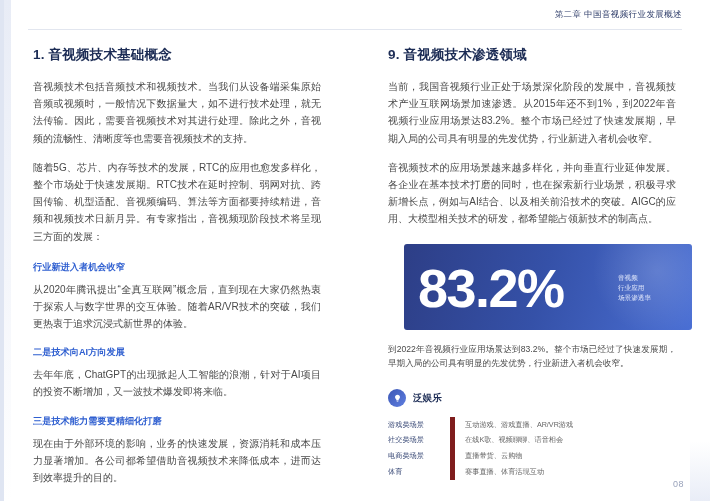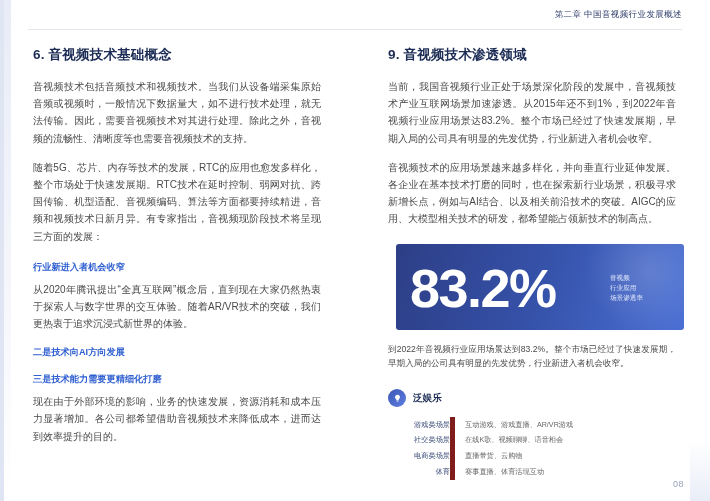--- a/index.html
+++ b/index.html
@@ -81,21 +81,21 @@
     margin: 14px 0 7px 0;
     font-size: 9.2px;
     font-weight: bold;
     color: #2f5fd0;
   }
   h3.sub:first-of-type { margin-top: 16px; }
 
   
   .stat-card {
     position: relative;
-    margin: 16px 0 12px 8px;
+    margin: 16px 0 12px 16px;
     width: 288px;
     height: 86px;
     background: linear-gradient(105deg, #2d3e86 0%, #3551a8 48%, #4a6fd4 100%);
     border-radius: 3px;
     overflow: hidden;
   }
   .stat-card .glow {
     position: absolute;
     right: -30px; top: -38px;
     width: 130px; height: 130px;
@@ -157,21 +157,20 @@
     color: #555;
   }
   table.cat-table td {
     padding: 2.6px 0;
     vertical-align: top;
     line-height: 1.45;
   }
   table.cat-table td.k {
     width: 62px;
     color: #3a4a77;
-    text-align: right;
   }
   table.cat-table td.v {
     color: #666;
     padding-left: 10px;
     border-left: 5px solid #7f1d1d;
   }
 
   
   .page-no {
     position: absolute;
@@ -195,28 +194,29 @@
   <div class="left-bar">
     <div class="left-bar-inner"></div>
   </div>
 
   <div class="header">
     <div class="header-text">第二章  中国音视频行业发展概述</div>
     <div class="header-rule"></div>
   </div>
 
   <div class="col col-left">
-    <h2 class="section-title">6. 音视频技术基础概念</h2>
+    <h2 class="section-title">1. 音视频技术基础概念</h2>
     <p class="body">音视频技术包括音频技术和视频技术。当我们从设备端采集原始音频或视频时，一般情况下数据量大，如不进行技术处理，就无法传输。因此，需要音视频技术对其进行处理。除此之外，音视频的流畅性、清晰度等也需要音视频技术的支持。</p>
     <p class="body">随着5G、芯片、内存等技术的发展，RTC的应用也愈发多样化，整个市场处于快速发展期。RTC技术在延时控制、弱网对抗、跨国传输、机型适配、音视频编码、算法等方面都要持续精进，音频和视频技术日新月异。有专家指出，音视频现阶段技术将呈现三方面的发展：</p>
 
     <h3 class="sub">行业新进入者机会收窄</h3>
     <p class="body">从2020年腾讯提出“全真互联网”概念后，直到现在大家仍然热衷于探索人与数字世界的交互体验。随着AR/VR技术的突破，我们更热衷于追求沉浸式新世界的体验。</p>
 
     <h3 class="sub">二是技术向AI方向发展</h3>
+    <p class="body">去年年底，ChatGPT的出现掀起人工智能的浪潮，针对于AI项目的投资不断增加，又一波技术爆发即将来临。</p>
 
     <h3 class="sub">三是技术能力需要更精细化打磨</h3>
     <p class="body">现在由于外部环境的影响，业务的快速发展，资源消耗和成本压力显著增加。各公司都希望借助音视频技术来降低成本，进而达到效率提升的目的。</p>
   </div>
 
   <div class="col col-right">
     <h2 class="section-title">9. 音视频技术渗透领域</h2>
     <p class="body">当前，我国音视频行业正处于场景深化阶段的发展中，音视频技术产业互联网场景加速渗透。从2015年还不到1%，到2022年音视频行业应用场景达83.2%。整个市场已经过了快速发展期，早期入局的公司具有明显的先发优势，行业新进入者机会收窄。</p>
     <p class="body">音视频技术的应用场景越来越多样化，并向垂直行业延伸发展。各企业在基本技术打磨的同时，也在探索新行业场景，积极寻求新增长点，例如与AI结合、以及相关前沿技术的突破。AIGC的应用、大模型相关技术的研发，都希望能占领新技术的制高点。</p>
 

